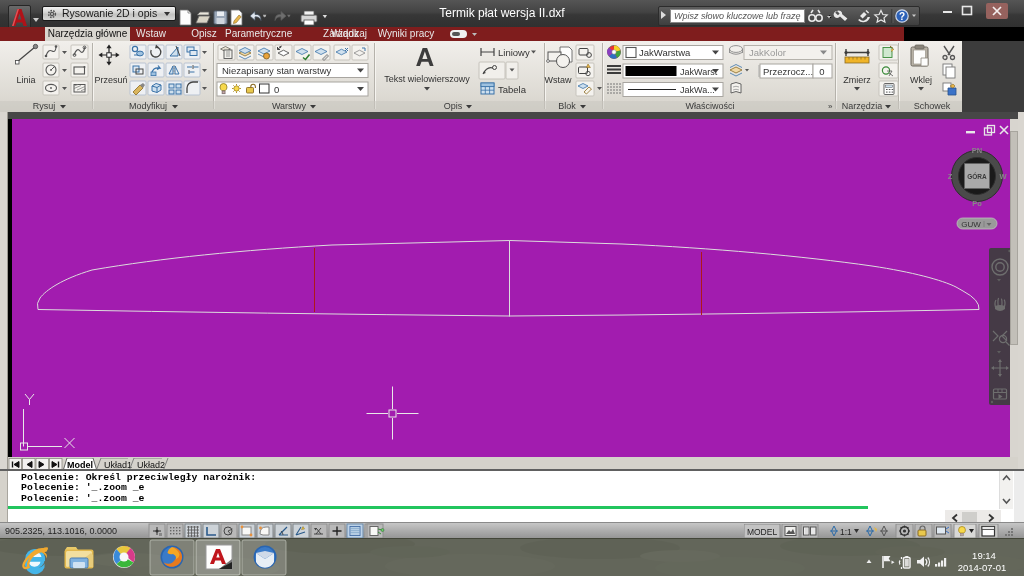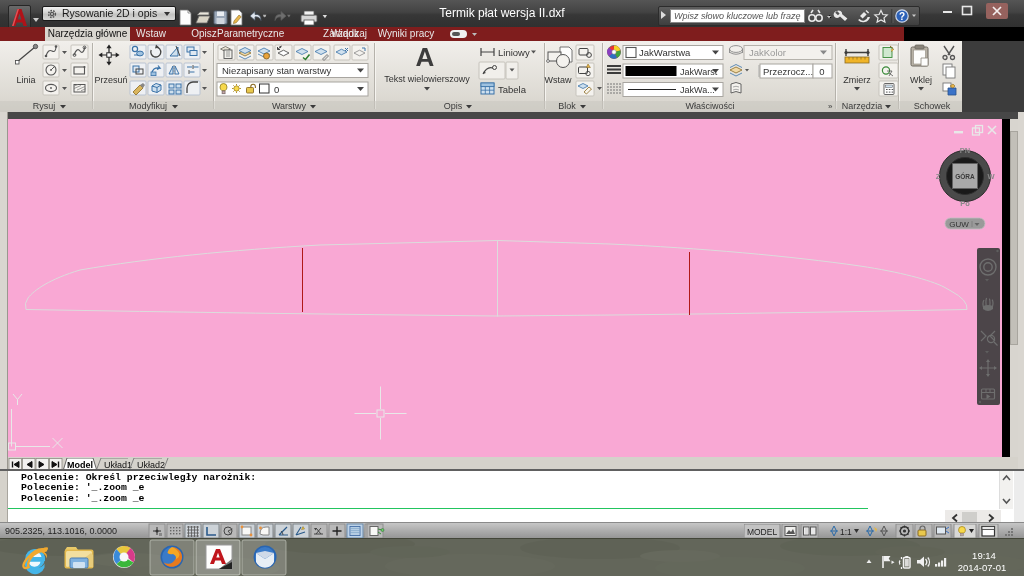--- a/index.html
+++ b/index.html
@@ -30,32 +30,32 @@
 
   
   #ribbon { left:0; top:41px; width:1024px; height:71px; background:linear-gradient(#f1efeb, #dcd9d2 80%, #d2cfc8); }
   #ribbon .darkend { position:absolute; left:962px; top:0; width:62px; height:71px; background:#3c3c3c; }
 
   
   #midstrip { left:0; top:112px; width:1024px; height:7px; background:#474747; }
 
   
   #frameL { left:0; top:112px; width:8px; height:358px; background:#d9d6d0; border-right:1px solid #9a978f; }
-  #draw { left:0; top:119px; width:1002px; height:338px; background:#f9a8d4; }
+  #draw { left:12px; top:119px; width:1002px; height:338px; background:#a21caf; }
   #vscroll { left:1010px; top:119px; width:8px; height:338px; background:#d8d5cf; }
   #vthumb { left:1010px; top:131px; width:8px; height:214px; background:#c2bfb8; border:1px solid #a8a59e; }
   #frameR { left:1018px; top:112px; width:6px; height:358px; background:#d9d6d0; }
 
   
   #laytabs { left:8px; top:457px; width:1010px; height:13px; background:#d5d2cb; border-bottom:1px solid #8a877f; }
 
   
   #cmdwrap { left:0; top:469px; width:1024px; height:53px; background:#ececec; border-top:2px solid #606060; }
   #cmdwhite { position:absolute; left:8px; top:0px; width:1006px; height:51px; background:#fff; }
-  #cmdhist { position:absolute; left:8px; top:0px; width:860px; height:38px; background:#fff; border-bottom:1px solid #22c55e; }
+  #cmdhist { position:absolute; left:8px; top:0px; width:860px; height:38px; background:#fff; border-bottom:3px solid #22c55e; }
   #cmdprompt { position:absolute; left:8px; top:40px; width:937px; height:11px; background:#fff; overflow:hidden; font-family:"Liberation Mono", monospace; font-size:9.8px; font-weight:bold; line-height:10px; padding-left:13px; color:#000; }
   .cmdline { font-family:"Liberation Mono", monospace; font-size:9.8px; font-weight:bold; color:#000; white-space:pre; line-height:10.3px; }
   #cmdvscroll { position:absolute; left:999px; top:0px; width:14px; height:38px; background:#f2f1ef; border-left:1px solid #ddd; }
   #cmdhscroll { position:absolute; left:945px; top:39px; width:56px; height:12px; background:#eceae8; }
   #cmdgrip { position:absolute; left:0; top:0; width:8px; height:51px; background:#d5d2cb; border-right:1px solid #a8a59e; }
 
   
   #statusbar { left:0; top:522px; width:1024px; height:16px; background:linear-gradient(#c6c6c6,#adadad 50%,#969696); border-top:1px solid #8a8a8a; }
   #coords { position:absolute; left:5px; top:3px; font-size:9px; color:#222; }
 
@@ -146,21 +146,21 @@
       <rect x="24.5" y="4.5" width="9" height="8" fill="none" stroke="#e8e8e8" stroke-width="1.6"></rect>
       <rect x="48" y="1" width="22" height="16" rx="2" fill="#96625e"></rect>
       <path d="M55 5 l8 8 m0 -8 l-8 8" stroke="#f3eeee" stroke-width="1.7"></path>
     </svg>
   </div>
 
   <div class="abs" id="tabrow">
     <div id="tabactive">Narzędzia główne</div>
     <span class="rtab" style="left:136px;width:30px;">Wstaw</span>
     <span class="rtab" style="left:190px;width:28px;">Opisz</span>
-    <span class="rtab" style="left:204px;width:64px;padding-left:13px;">Parametryczne</span>
+    <span class="rtab" style="left:212px;width:64px;padding-left:13px;">Parametryczne</span>
     <span class="rtab" style="left:295px;width:28px;margin-left:36px;">Widok</span>
     <span class="rtab" style="left:323px;width:44px;">Zarządzaj</span>
     <span class="rtab" style="left:377px;width:58px;">Wyniki pracy</span>
     <svg class="abs" style="left:450px;top:3px;" width="28" height="9" viewBox="0 0 28 9">
       <rect x="0" y="0" width="17" height="8" rx="4" fill="#f0f0f0"></rect>
       <rect x="2" y="2" width="8" height="4" rx="2" fill="#555"></rect>
       <path d="M22 3 l5 0 l-2.5 3 z" fill="#bbb"></path>
     </svg>
   </div>
 

